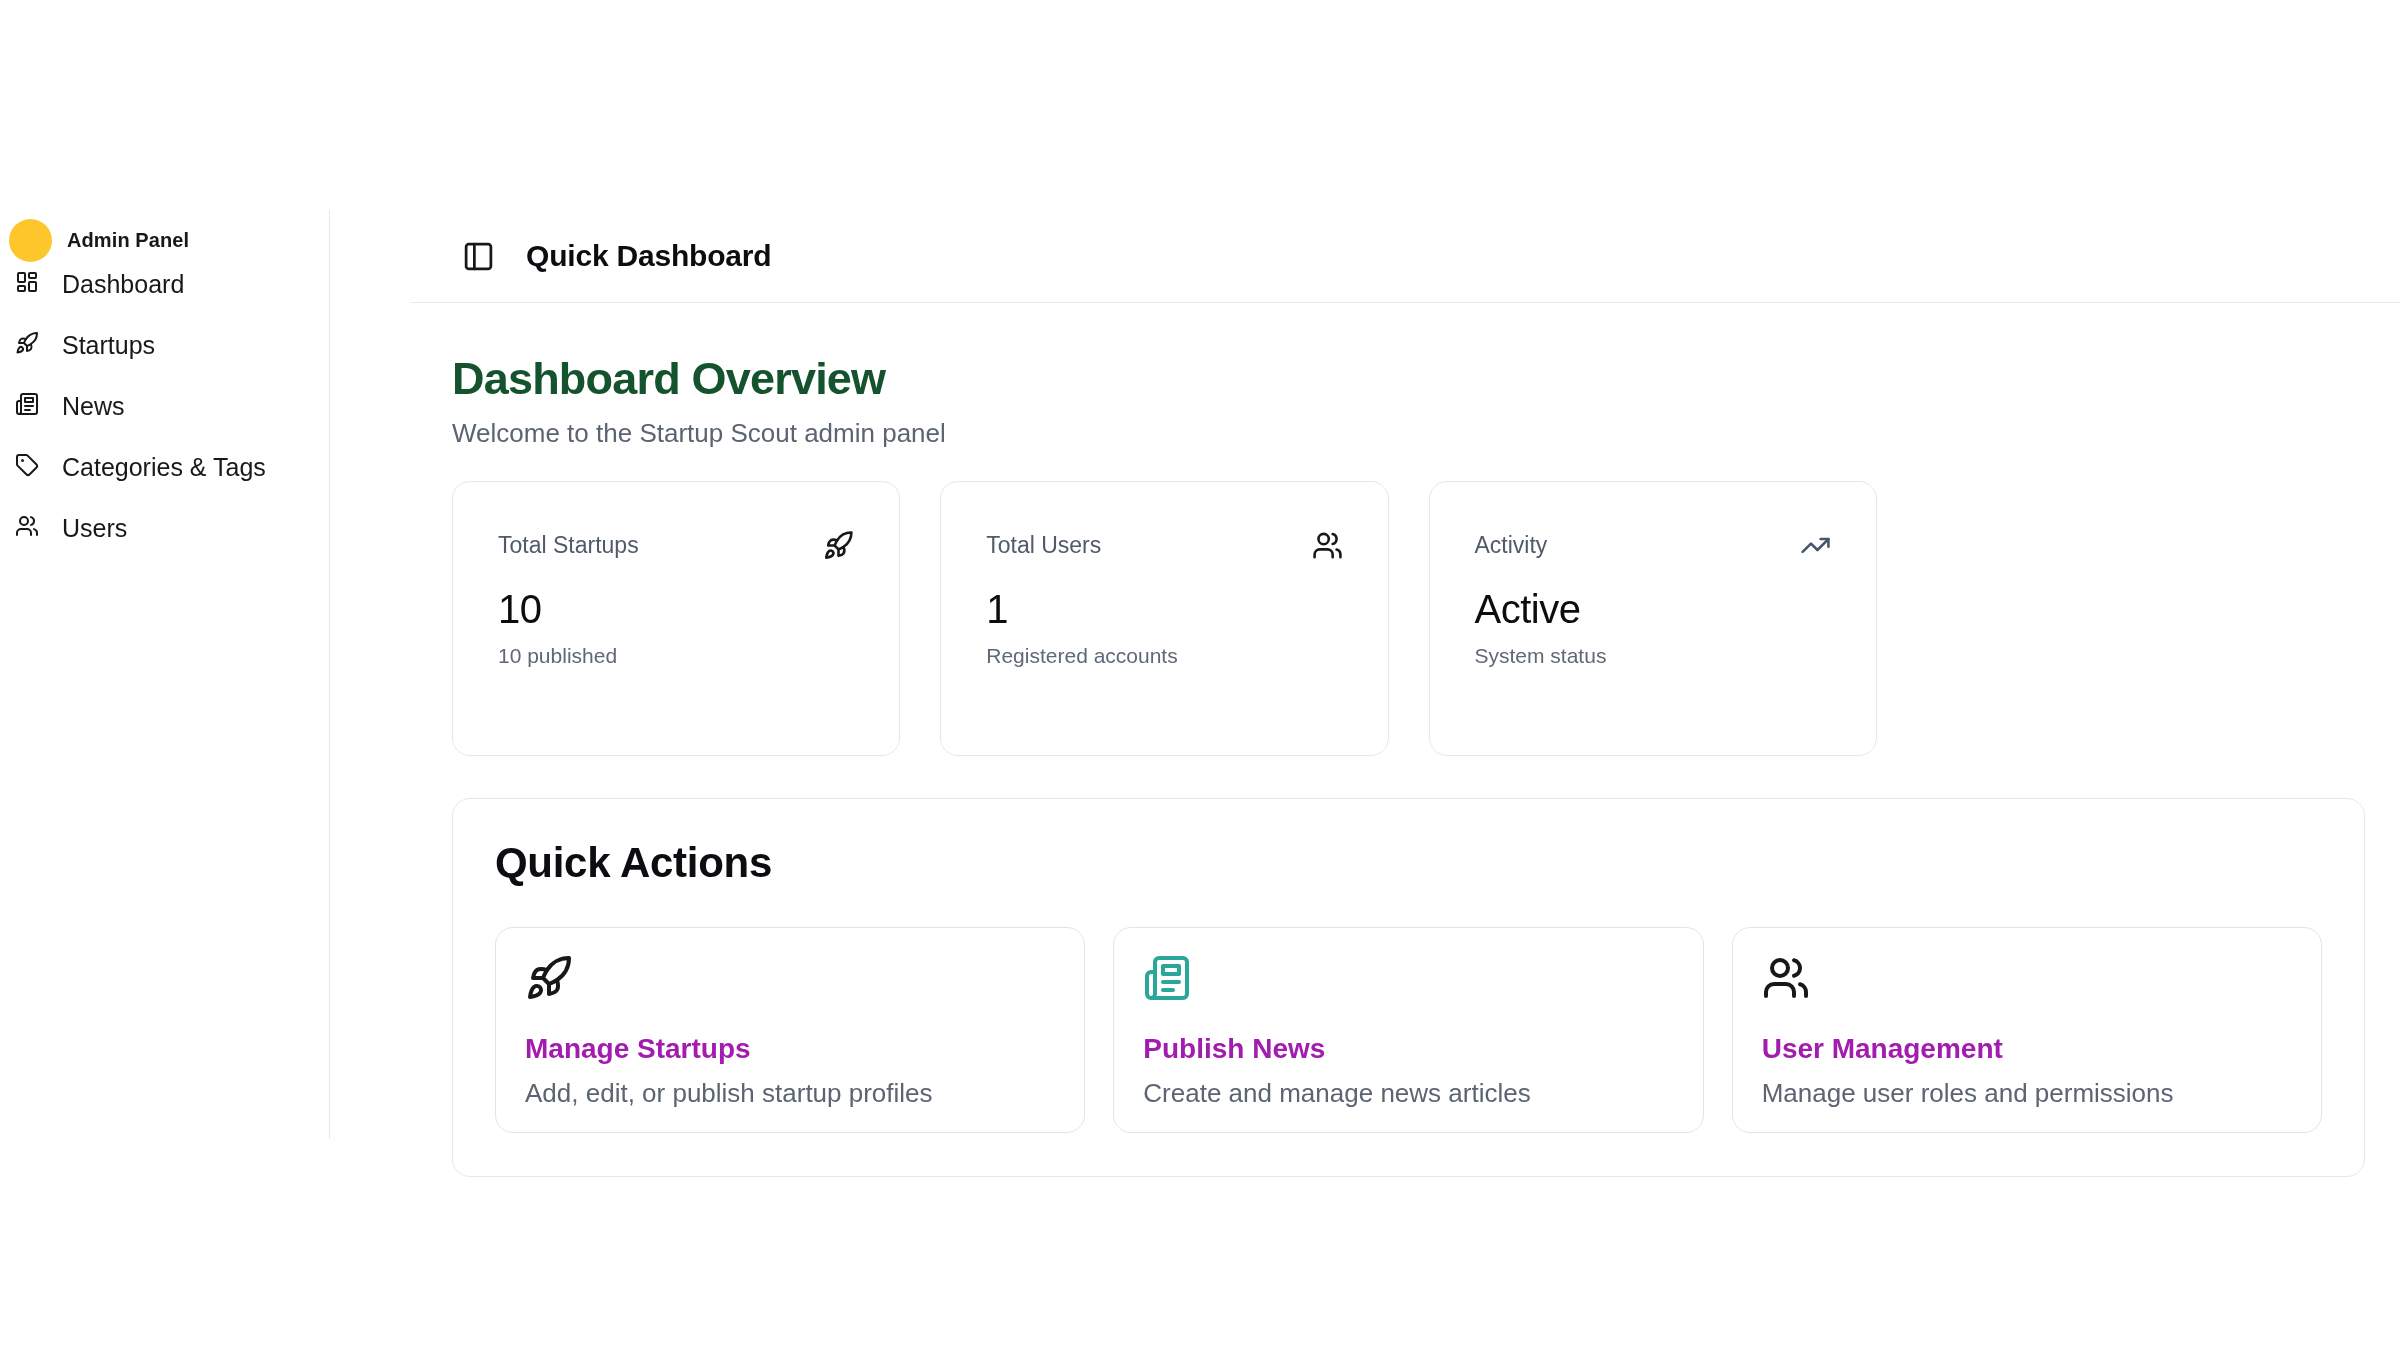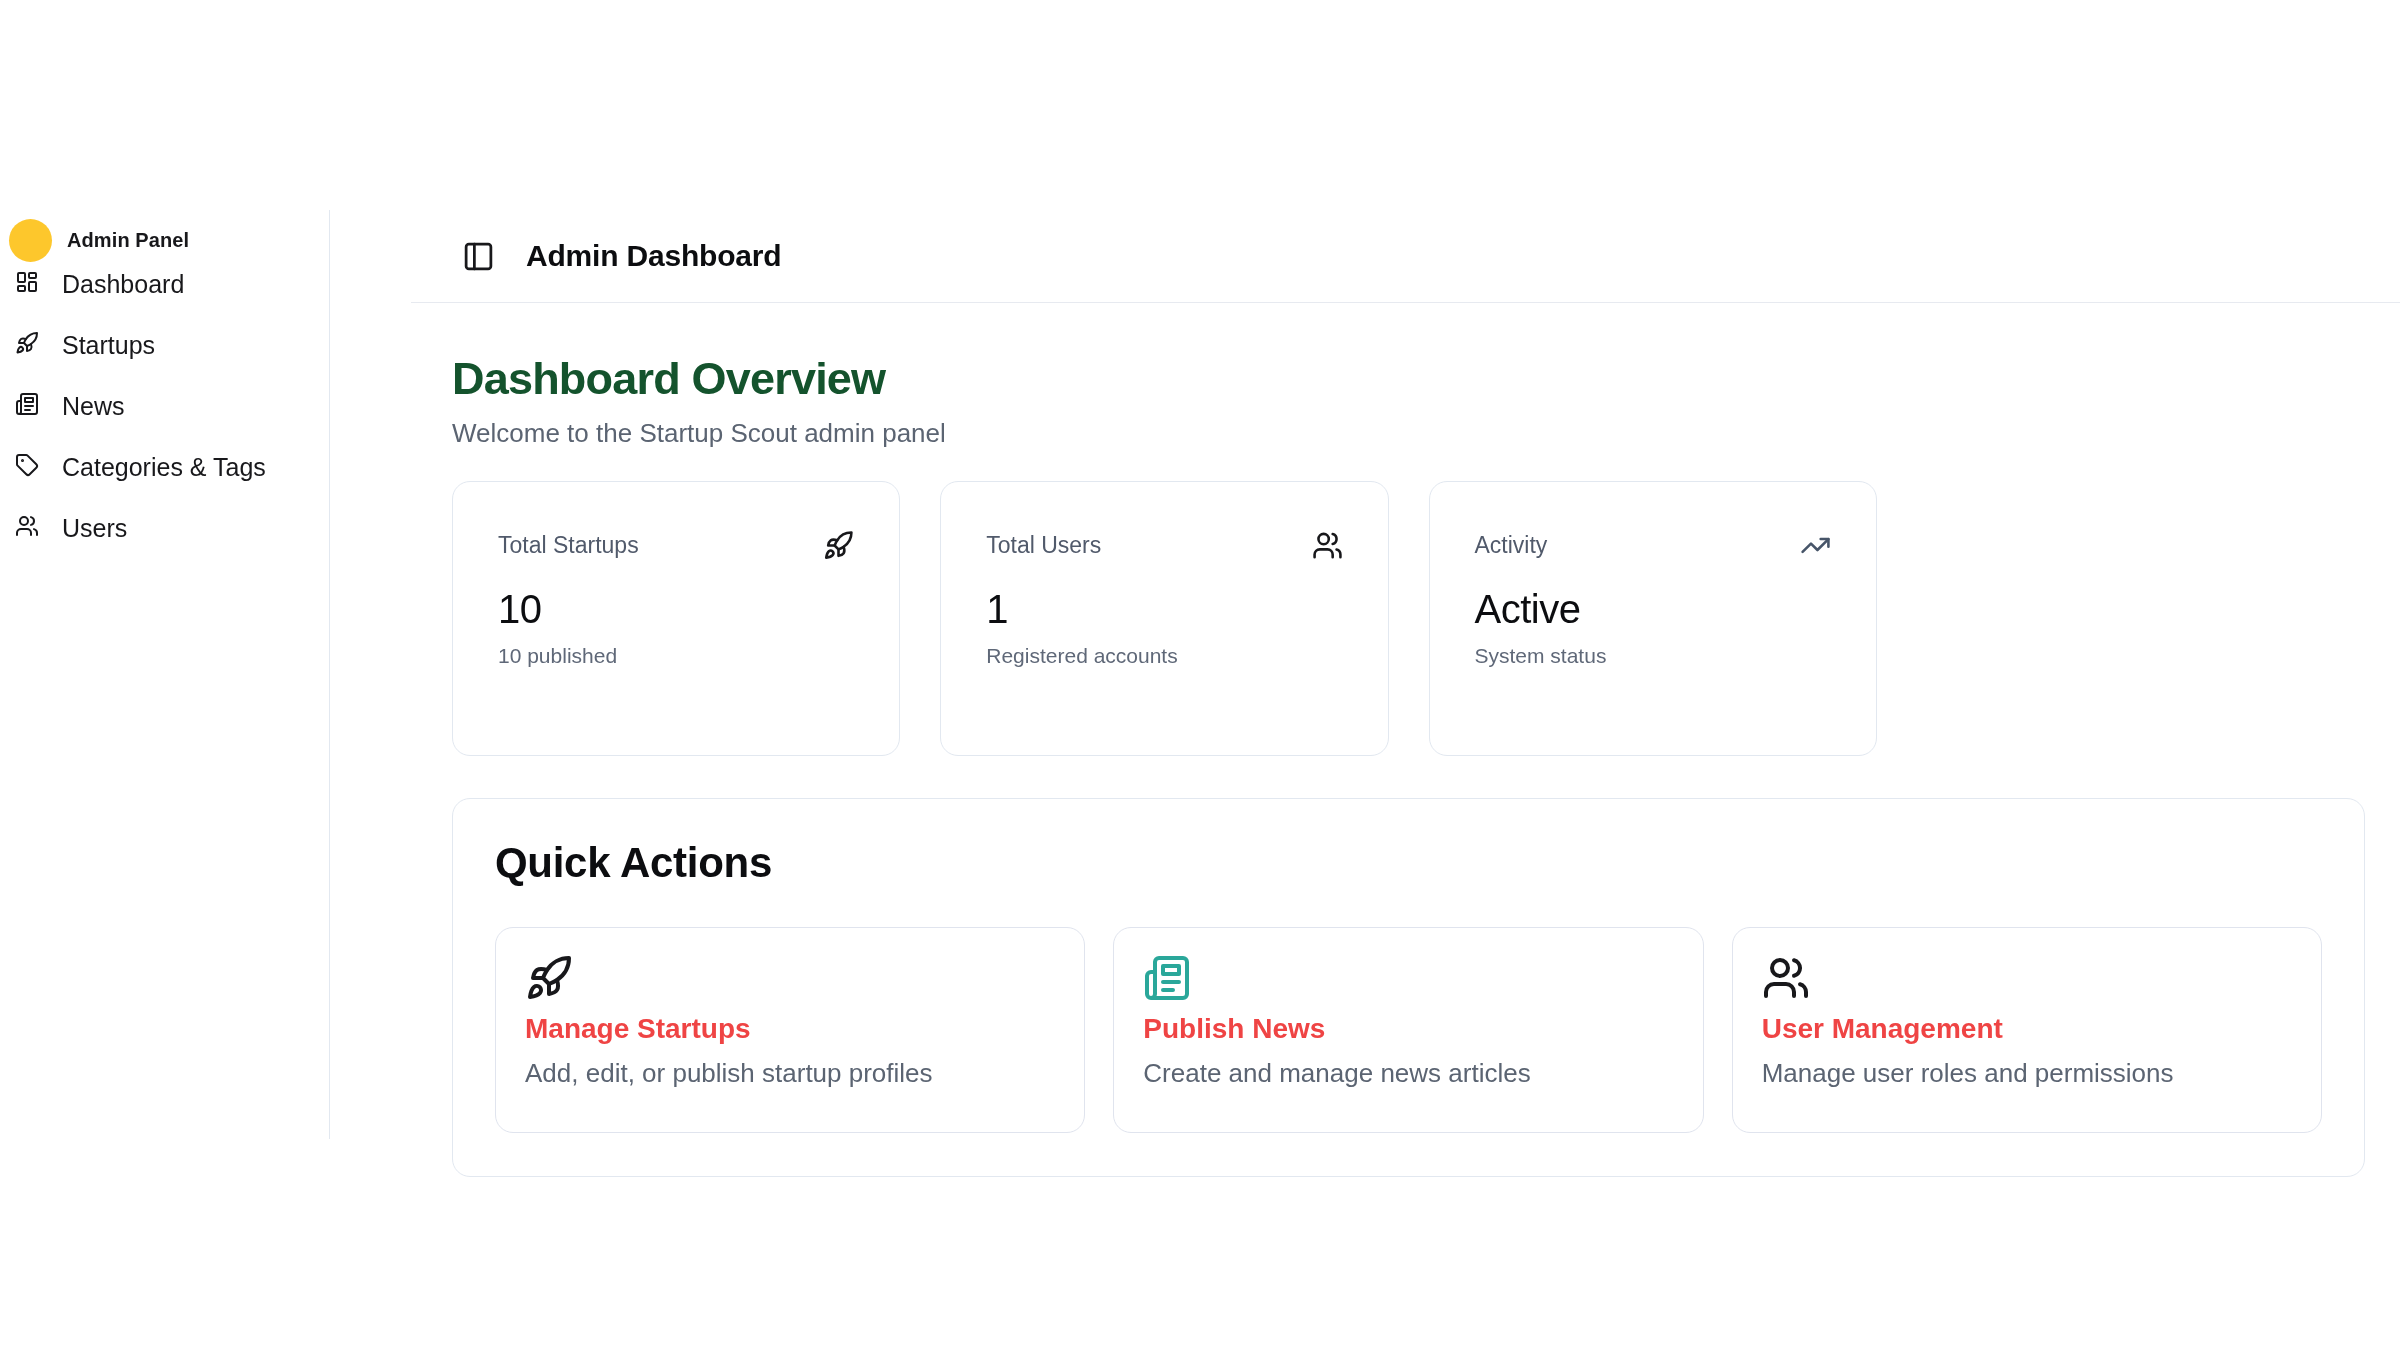--- a/index.html
+++ b/index.html
@@ -52,21 +52,21 @@
     margin-top:42px; height:379px; box-sizing:border-box;
     border:1px solid #e2e8f0; border-radius:18px; background:#fff;
     padding:40px 42px;
   }
   .quick-title { font-size:42px; font-weight:700; color:#0c0d10; letter-spacing:-0.3px; }
   .actions-grid { display:grid; grid-template-columns:repeat(3,1fr); gap:28px; margin-top:40px; }
   .action-card {
     height:206px; box-sizing:border-box; border:1px solid #e0e4ee; border-radius:18px;
     padding:26px 29px; background:#fff; cursor:pointer;
   }
-  .action-title { margin-top:7px; font-size:28px; font-weight:700; color:#ef4444; }
+  .action-title { margin-top:27px; font-size:28px; font-weight:700; color:#a21caf; }
   .action-desc { margin-top:13px; font-size:26px; color:#5b6472; }
 
   
   .icon { display:inline-flex; flex:0 0 auto; color:#18181b; }
   .icon svg { width:100%; height:100%; display:block; }
   .icon-24 { width:24px; height:24px; }
   .icon-30 { width:31px; height:31px; }
   .icon-33 { width:33px; height:33px; }
   .icon-48 { width:48px; height:48px; }
 </style>
@@ -138,21 +138,21 @@
   </aside>
 
   <div class="main">
     <div class="header">
       <span class="icon icon-33">
           <svg viewBox="0 0 24 24" fill="none" stroke="currentColor" stroke-width="2" stroke-linecap="round" stroke-linejoin="round">
             <rect width="18" height="18" x="3" y="3" rx="2"></rect>
             <path d="M9 3v18"></path>
           </svg>
         </span>
-      <span class="header-title">Admin Dashboard</span>
+      <span class="header-title">Quick Dashboard</span>
     </div>
 
     <div class="content">
       <h1 class="page-title">Dashboard Overview</h1>
       <div class="page-subtitle">Welcome to the Startup Scout admin panel</div>
 
       <div class="stats-grid">
         <div class="stat-card">
           <div class="stat-top">
             <span class="stat-label">Total Startups</span>

